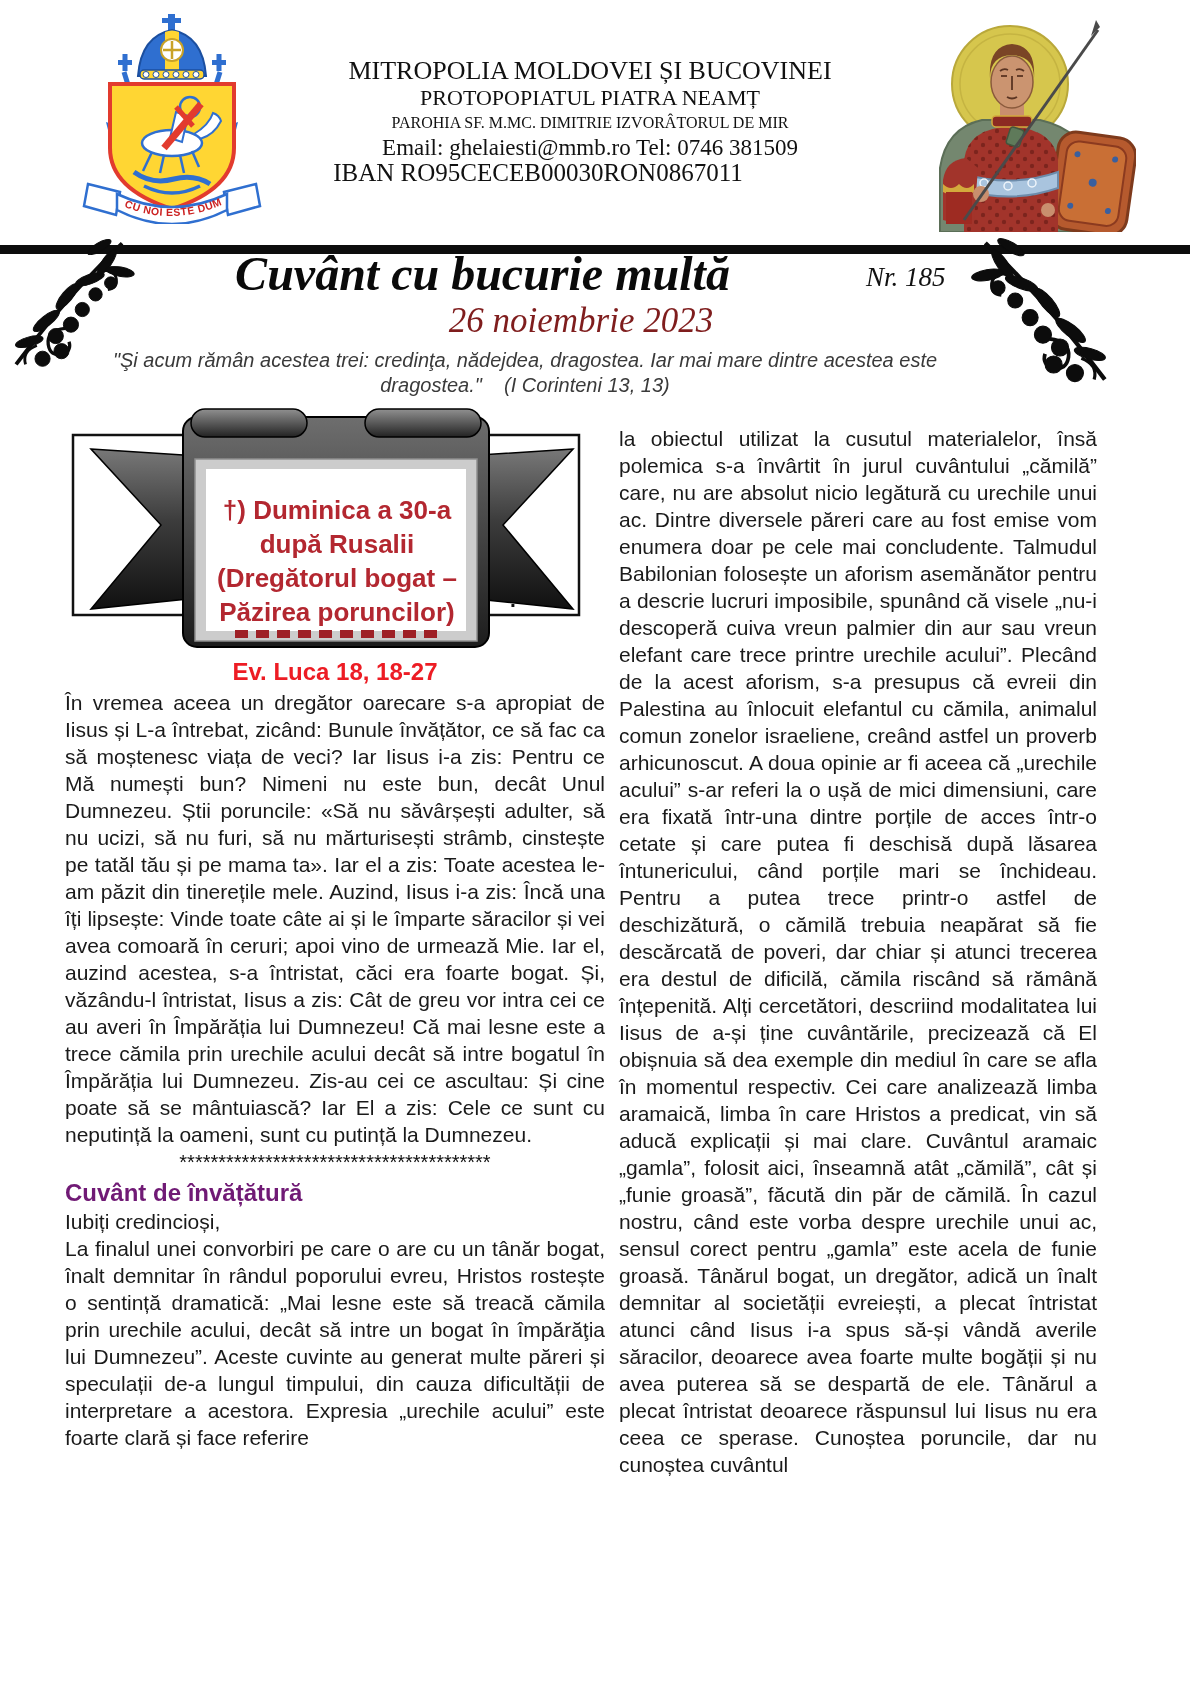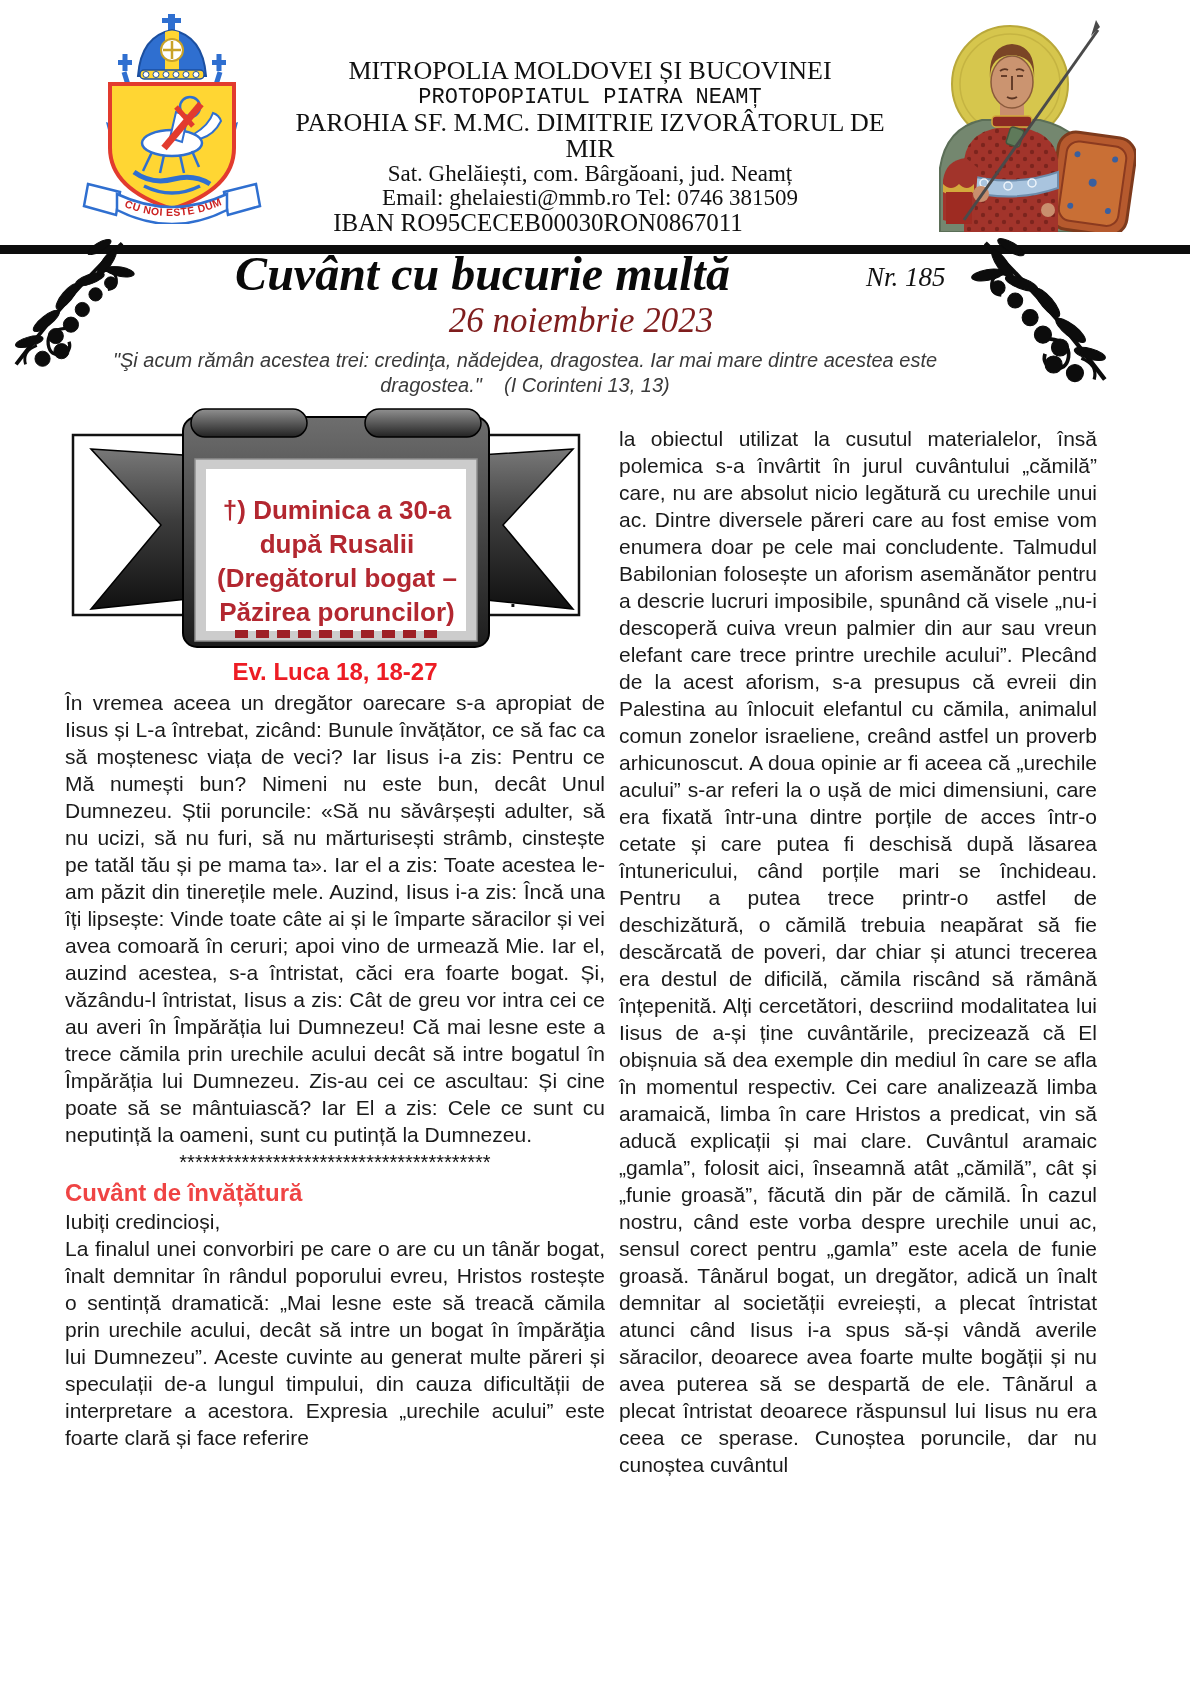--- a/index.html
+++ b/index.html
@@ -5,22 +5,22 @@
   html,body{margin:0;padding:0;background:#888;}
   .page{
     position:relative;width:1190px;height:1683px;margin:0 auto;
     background:#ffffff;overflow:hidden;
     font-family:"Liberation Sans",sans-serif;color:#1a1a1a;
   }
   
   .hdr-text{position:absolute;top:56px;left:285px;width:610px;text-align:center;
     font-family:"Liberation Serif",serif;color:#111;}
   .hl1{font-size:26px;line-height:30px;}
-  .hl2{font-size:22px;line-height:24px;font-family:Liberation Mono, monospace;}
-  .hl3{font-size:26px;line-height:26px;}
+  .hl2{font-size:22px;line-height:24px;}
+  .hl3{font-size:16px;line-height:26px;}
   .hl4,.hl5,.hl6{font-size:23px;line-height:24px;}
   .hl7{font-size:25px;line-height:26px;transform:translateX(-52px);}
   .emblem{position:absolute;top:12px;left:72px;width:200px;height:212px;}
   .sainticon{position:absolute;top:8px;left:888px;width:248px;height:224px;}
   
   .rule{position:absolute;top:245px;left:0;width:1190px;height:9px;background:#0d0d0d;}
   .ornament{position:absolute;}
   .orn-left{top:230px;left:4px;width:132px;height:142px;}
   .orn-right{top:228px;left:948px;width:192px;height:160px;transform:scaleX(-1);}
   .mast-title{position:absolute;top:248px;left:130px;width:705px;text-align:center;
@@ -33,21 +33,21 @@
   .mast-quote{position:absolute;top:348px;left:60px;width:930px;text-align:center;
     font-style:italic;font-size:20px;line-height:25px;color:#3a3a3a;}
   
   .content{position:absolute;top:403px;left:65px;width:1032px;display:flex;gap:14px;}
   .col-left{width:540px;}
   .col-right{width:478px;padding-top:22px;}
   .body-par{font-size:21px;line-height:27px;text-align:justify;margin:0;}
   .gospel-heading{color:#ed1c24;font-weight:bold;font-size:24px;line-height:30px;
     text-align:center;margin:4px 0 2px 0;}
   .separator{ text-align:center;font-size:20px;line-height:26px;margin:1px 0;color:#111;}
-  .teaching-heading{color:#ef4444;font-weight:bold;font-size:24px;line-height:30px;margin:3px 0 0 0;}
+  .teaching-heading{color:#701a75;font-weight:bold;font-size:24px;line-height:30px;margin:3px 0 0 0;}
   .salutation{font-size:21px;line-height:27px;margin:0;}
   
   .banner{position:relative;width:540px;height:250px;}
   .banner svg{position:absolute;top:0;left:0;}
   .banner-text{position:absolute;left:145px;top:90px;width:254px;text-align:center;
     font-weight:bold;font-size:26px;line-height:34px;color:#b32730;}
   .clipped-frag{position:absolute;left:170px;top:227px;width:206px;height:8px;
     background:repeating-linear-gradient(90deg,#9e2026 0 13px,transparent 13px 21px);}
   .stray-mark{position:absolute;left:445px;top:185px;font-size:21px;font-weight:bold;color:#111;}
 </style>
@@ -182,21 +182,20 @@
     <g>
       <line x1="76" y1="212" x2="210" y2="22" stroke="#4a4a4a" stroke-width="3"></line>
       <polygon points="212,19 203,28 208,12" fill="#4a4a4a"></polygon>
     </g>
   </svg>
 
   <div class="hdr-text">
     <div class="hl1">MITROPOLIA MOLDOVEI ȘI BUCOVINEI</div>
     <div class="hl2">PROTOPOPIATUL PIATRA NEAMȚ</div>
     <div class="hl3">PAROHIA SF. M.MC. DIMITRIE IZVORÂTORUL DE MIR</div>
-    <div class="hl4">Sat. Ghelăiești, com. Bârgăoani, jud. Neamț</div>
     <div class="hl6">Email: ghelaiesti@mmb.ro Tel: 0746 381509</div>
     <div class="hl7">IBAN RO95CECEB00030RON0867011</div>
   </div>
 
   <div class="rule"></div>
 
   <svg class="ornament orn-left" viewBox="0 0 130 150">
     <g fill="#0c0c0c" stroke="#0c0c0c">
       <path d="M8,142 C34,108 66,66 120,14" fill="none" stroke-width="4"></path>
       <path d="M60,104 q-20,2 -18,17 q2,13 15,10 q10,-3 7,-13" fill="none" stroke-width="3.5"></path>

